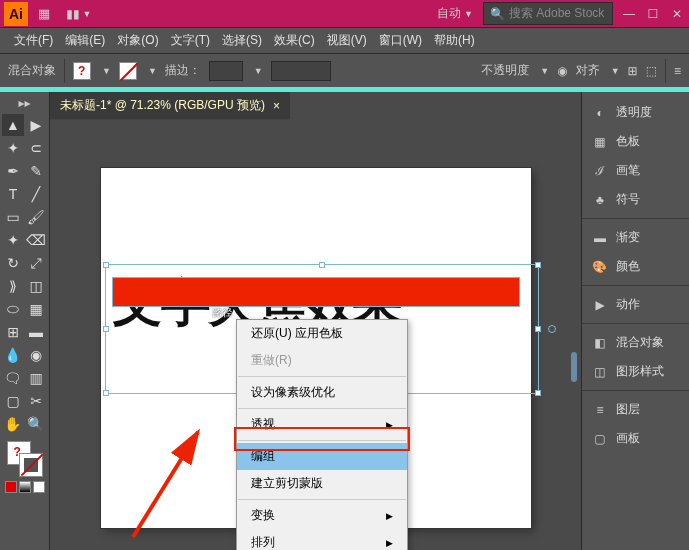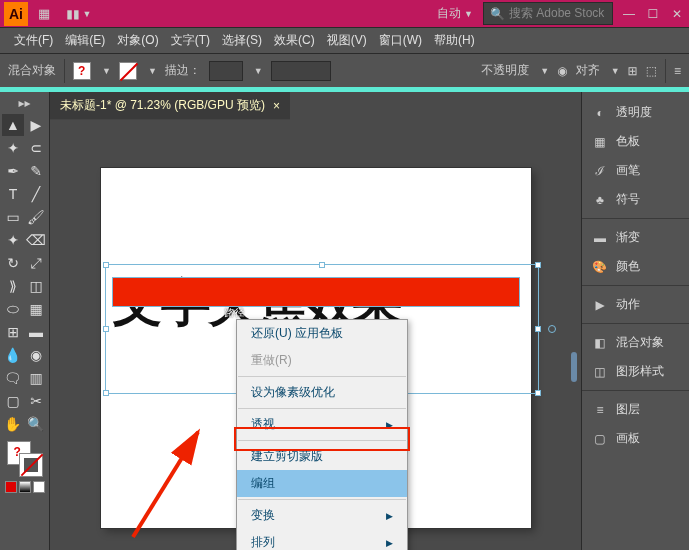--- a/index.html
+++ b/index.html
@@ -40,24 +40,24 @@
 .canvas-wrap{position:absolute;top:28px;left:0;right:0;bottom:0;background:#4a4a4a;display:flex;align-items:flex-start;justify-content:center;padding-top:48px}
 .artboard{width:430px;height:360px;background:#fff;box-shadow:0 0 0 1px #333,4px 4px 8px rgba(0,0,0,.3);position:relative}
 .text-obj{position:absolute;top:102px;left:12px;right:12px;height:70px;font-size:50px;font-weight:900;color:#111;letter-spacing:-2px;white-space:nowrap;overflow:hidden}
 .red-bar{position:absolute;top:110px;left:12px;right:12px;height:28px;background:#e20;outline:1px solid #7ab8d8}
 .sel-box{position:absolute;top:96px;left:4px;right:-8px;height:130px;border:1px solid #7ab8d8}
 .sel-box .h{position:absolute;width:6px;height:6px;background:#fff;border:1px solid #7ab8d8}
 .sel-box .h1{top:-3px;left:-3px}.sel-box .h2{top:-3px;left:50%;margin-left:-3px}.sel-box .h3{top:-3px;right:-3px}
 .sel-box .h4{top:50%;left:-3px;margin-top:-3px}.sel-box .h5{top:50%;right:-3px;margin-top:-3px}
 .sel-box .h6{bottom:-3px;left:-3px}.sel-box .h7{bottom:-3px;left:50%;margin-left:-3px}.sel-box .h8{bottom:-3px;right:-3px}
 .sel-box .oc{position:absolute;right:-18px;top:50%;width:8px;height:8px;border:1px solid #7ab8d8;border-radius:50%;margin-top:-4px}
-.path-label{position:absolute;top:138px;left:124px;font-size:10px;color:#fff;text-shadow:0 0 2px #000}
+.path-label{position:absolute;top:138px;left:112px;font-size:10px;color:#fff;text-shadow:0 0 2px #000}
 .arrow{position:absolute;width:80px;height:120px;left:78px;top:330px;pointer-events:none}
 .context-menu{position:absolute;left:236px;top:319px;width:172px;background:#f0f0f0;border:1px solid #999;box-shadow:2px 2px 6px rgba(0,0,0,.3);z-index:100}
-.cm-item{padding:5px 14px;color:#0c4a6e;display:flex;justify-content:space-between;align-items:center;cursor:pointer}
+.cm-item{padding:5px 14px;color:#000000;display:flex;justify-content:space-between;align-items:center;cursor:pointer}
 .cm-item.disabled{color:#999}
 .cm-item.hl{background:#8bc4ea}
 .cm-sep{height:1px;background:#ccc;margin:2px 1px}
 .cm-arrow{font-size:9px}
 .cm-highlight-box{position:absolute;left:234px;top:427px;width:176px;height:24px;border:2px solid #e20;z-index:101;pointer-events:none}
 .right-panel{width:108px;background:#535353;border-left:1px solid #2a2a2a;padding:6px 0}
 .rp-item{display:flex;align-items:center;padding:6px 10px;color:#ddd;cursor:pointer;gap:8px}
 .rp-icon{width:16px;height:16px;display:flex;align-items:center;justify-content:center;color:#ccc}
 .rp-sep{height:1px;background:#3a3a3a;margin:4px 0}
 .scroll-ind{position:absolute;right:112px;top:352px;width:6px;height:30px;background:#6a8aa8;border-radius:3px}
@@ -262,26 +262,26 @@
   <div class="cm-sep"></div>
   <div class="cm-item">
       <span>设为像素级优化</span>
     </div>
   <div class="cm-sep"></div>
   <div class="cm-item">
       <span>透视</span>
       <span class="cm-arrow">▶</span>
     </div>
   <div class="cm-sep"></div>
-  <div class="cm-item">
-      <span>建立剪切蒙版</span>
-    </div>
   <div class="cm-item hl">
       <span>编组</span>
     </div>
+  <div class="cm-item">
+      <span>建立剪切蒙版</span>
+    </div>
   <div class="cm-sep"></div>
   <div class="cm-item">
       <span>变换</span>
       <span class="cm-arrow">▶</span>
     </div>
   <div class="cm-item">
       <span>排列</span>
       <span class="cm-arrow">▶</span>
     </div>
 

